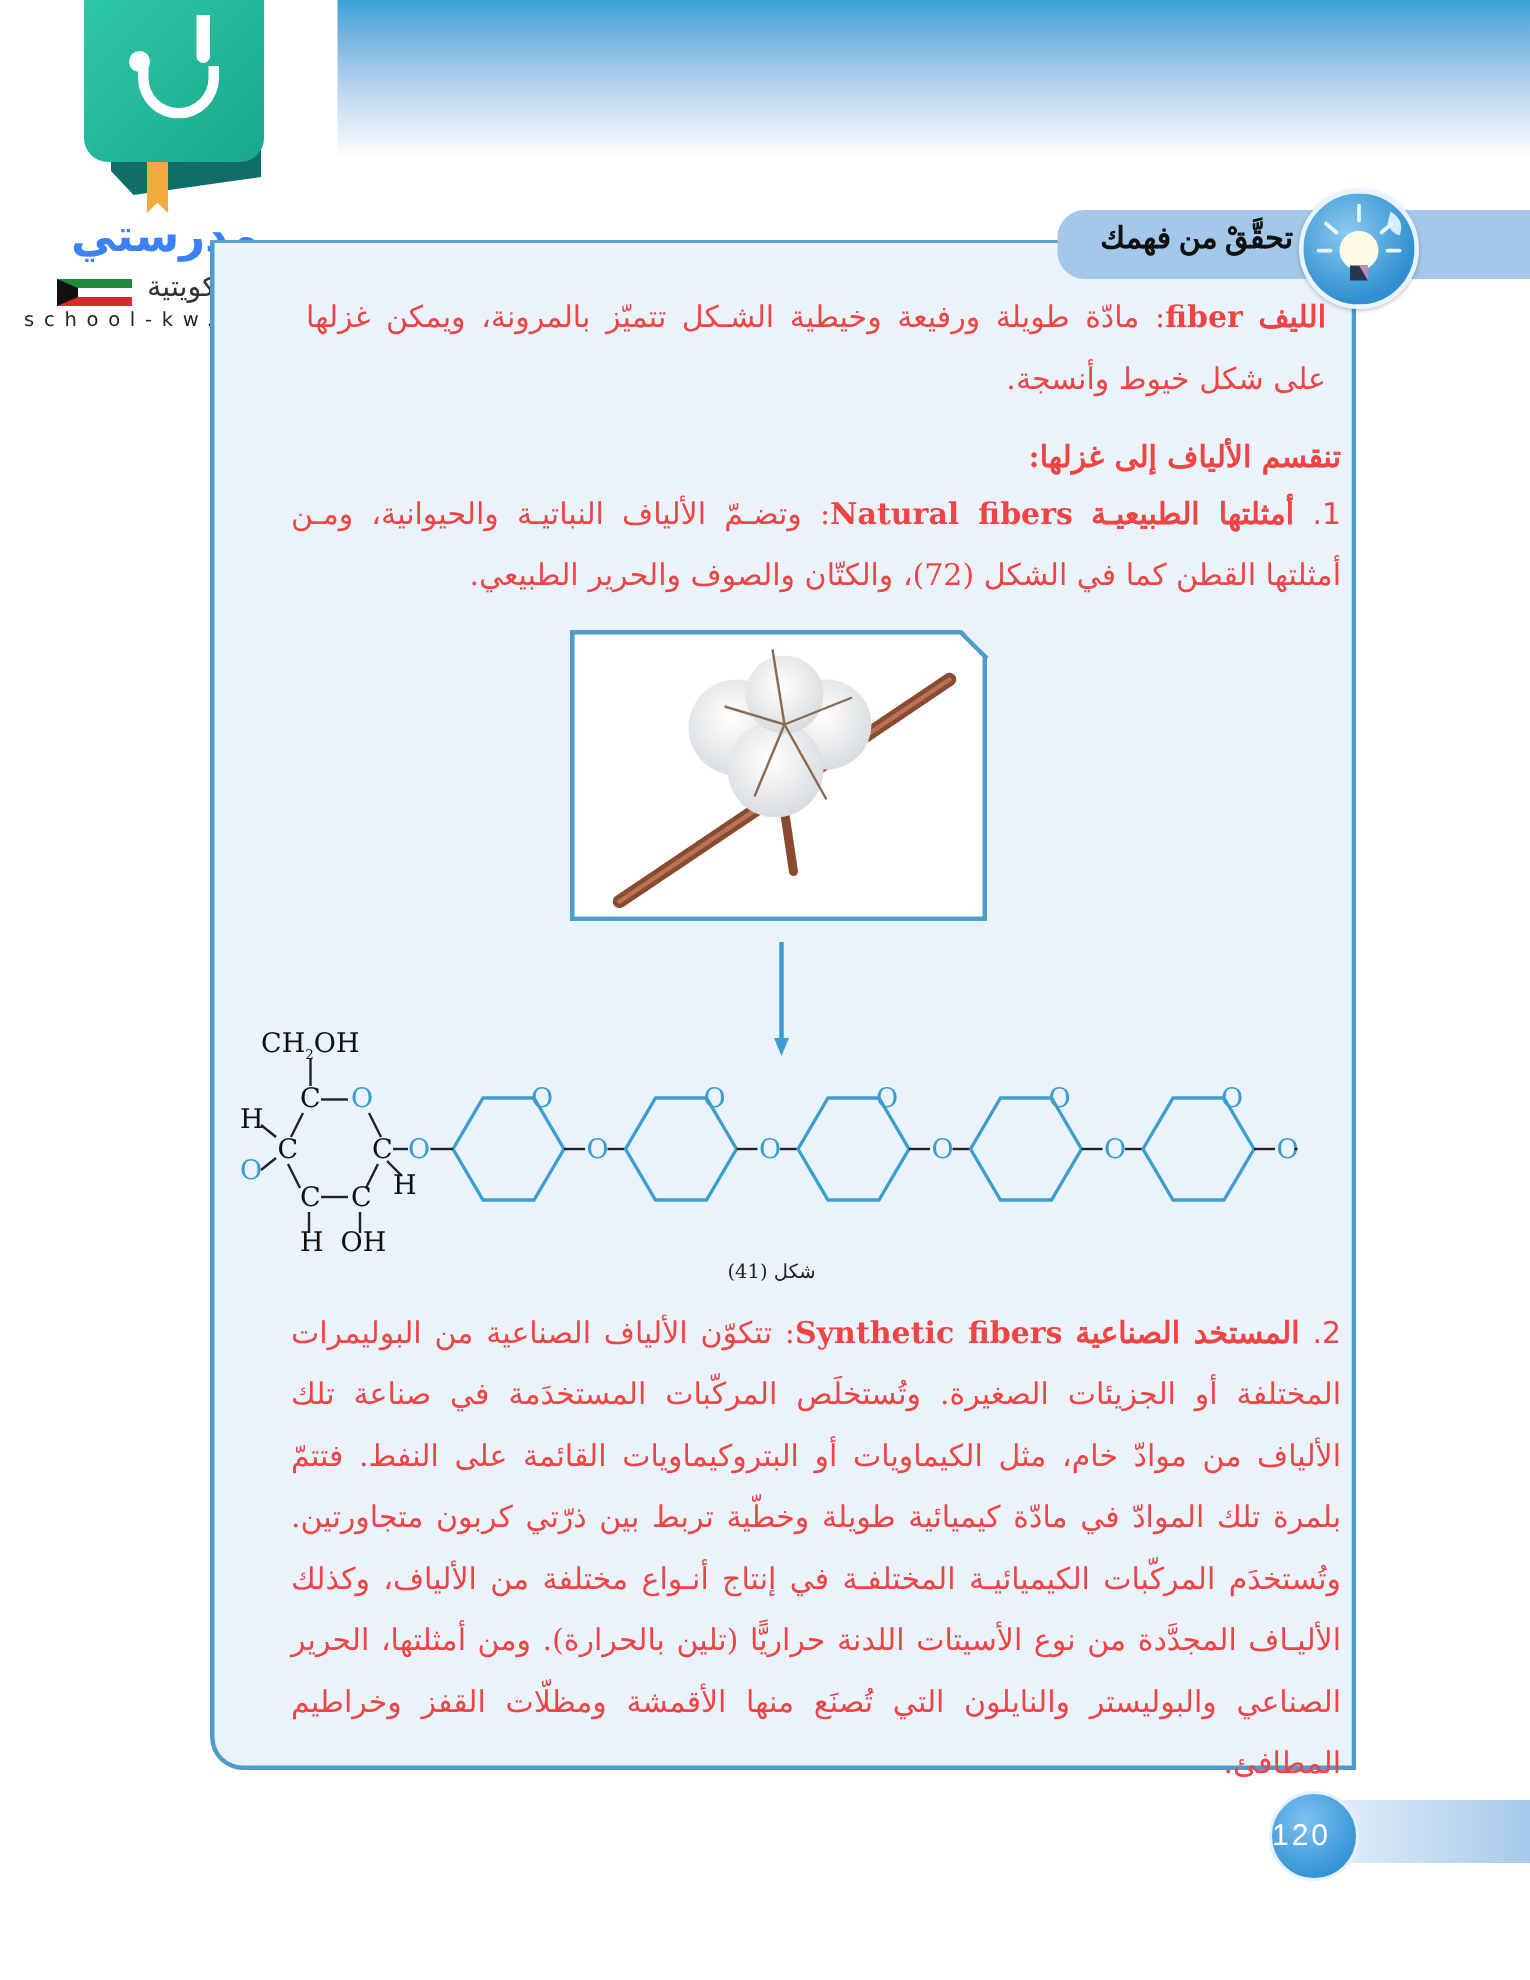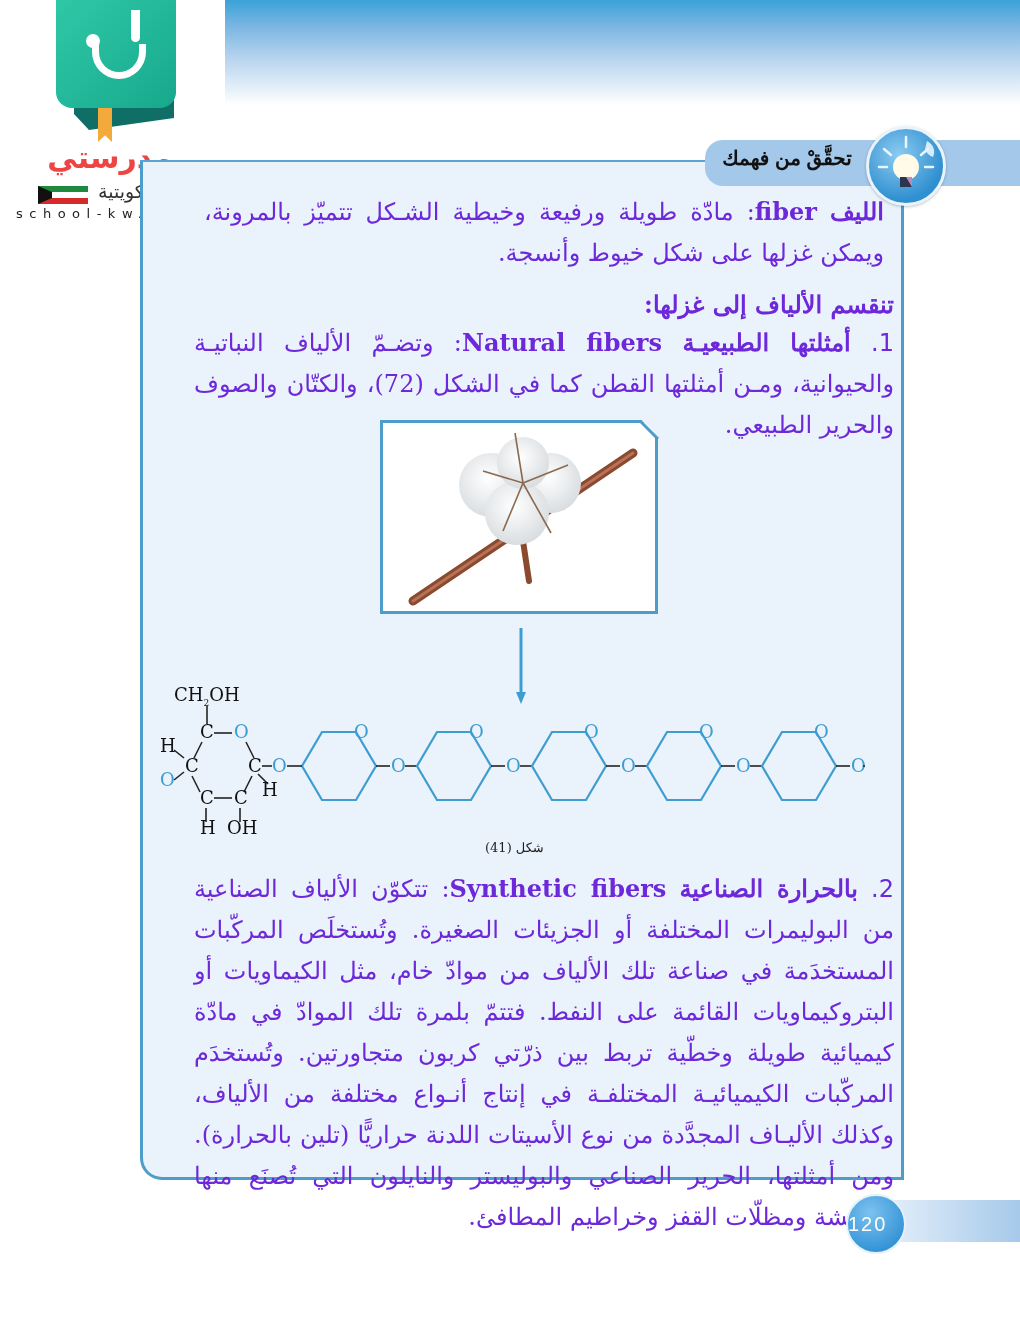--- a/index.html
+++ b/index.html
@@ -15,48 +15,48 @@
                background:linear-gradient(135deg,#2ec8a6,#18a88d); }
   .logo-tail { position:absolute; left:74px; top:90px; width:100px; height:40px; background:#0f6e66;
                clip-path:polygon(0 0,100% 0,100% 70%,15% 100%,0 60%); }
   .logo-ribbon { position:absolute; left:98px; top:108px; width:14px; height:34px; background:#f4a93b;
                  clip-path:polygon(0 0,100% 0,100% 100%,50% 80%,0 100%); }
   .logo-eye { position:absolute; left:86px; top:34px; width:14px; height:14px; border-radius:50%; background:#fff; }
   .logo-bar { position:absolute; left:131px; top:10px; width:9px; height:32px; background:#fff; border-radius:0 0 5px 5px; }
   .logo-smile { position:absolute; left:92px; top:44px; width:40px; height:28px; border:7px solid #fff;
                 border-top:none; border-radius:0 0 30px 30px; }
   .logo-name { position:absolute; left:40px; top:138px; width:140px; text-align:center; direction:rtl;
-               font-family:"DejaVu Sans", sans-serif; font-weight:bold; font-size:30px; color:#ef4444; line-height:40px; }
+               font-family:"DejaVu Sans", sans-serif; font-weight:bold; font-size:30px; color:#3b82f6; line-height:40px; }
   .logo-sub { position:absolute; left:98px; top:180px; direction:rtl; font-family:"DejaVu Sans", sans-serif;
               font-size:19px; color:#333; }
   .flag { position:absolute; left:38px; top:186px; width:50px; height:18px; }
   .flag .g { position:absolute; left:0; top:0; width:100%; height:6px; background:#1f8a3e; }
   .flag .w { position:absolute; left:0; top:6px; width:100%; height:6px; background:#fff; }
   .flag .r { position:absolute; left:0; top:12px; width:100%; height:6px; background:#d52b2b; }
   .flag .k { position:absolute; left:0; top:0; width:14px; height:18px; background:#111;
              clip-path:polygon(0 0,100% 33%,100% 67%,0 100%); }
   .logo-url { position:absolute; left:16px; top:206px; font-family:"DejaVu Sans", sans-serif;
               font-size:13px; letter-spacing:6.5px; color:#222; }
   .hdr-band { position:absolute; left:860px; top:140px; width:160px; height:46px; background:#a4c8ea; }
   .hdr-pill { position:absolute; left:705px; top:140px; width:200px; height:46px; border-radius:18px 0 0 18px;
               background:#a4c8ea; }
-  .hdr-title { position:absolute; left:712px; top:146px; width:150px; direction:rtl; text-align:center;
-               font-family:Liberation Sans, sans-serif; font-weight:bold; font-size:20px; color:#111; }
+  .hdr-title { position:absolute; left:712px; top:146px; width:150px; direction:rtl; text-align:right;
+               font-family:Liberation Serif, serif; font-weight:bold; font-size:20px; color:#111; }
   .bulb { position:absolute; left:866px; top:126px; width:74px; height:74px; border-radius:50%;
           background:radial-gradient(circle at 40% 35%,#8ccbf0,#2f8fd0 70%); border:3px solid #e8f3fb;
           box-shadow:0 1px 3px rgba(0,0,0,0.25); }
   .bulb svg { position:absolute; left:0; top:0; }
 
   
   .box { position:absolute; left:140px; top:160px; width:764px; height:1020px; background:#eaf3fc;
          border-left:3px solid #4d9cc9; border-bottom:3px solid #4d9cc9; border-right:3px solid #4d9cc9;
          border-radius:0 0 0 22px; box-sizing:border-box; }
   .box-cover { position:absolute; left:140px; top:160px; width:760px; height:2px; background:#5aa4d4; }
 
-  .p { position:absolute; direction:rtl; text-align:justify; font-size:24px; line-height:41px; color:#6d28d9;
+  .p { position:absolute; direction:rtl; text-align:justify; font-size:20px; line-height:41px; color:#ef4444;
        right:126px; width:700px; }
   .p b { font-weight:bold; }
   .p-def { top:191px; width:680px; right:136px; }
   .p-intro { top:284px; font-weight:bold; }
   .p-nat { top:322px; }
   .p-syn { top:868px; }
   .num { font-family:"DejaVu Sans", sans-serif; }
 
   
   .photo { position:absolute; left:380px; top:420px; width:278px; height:194px; background:#fff;
@@ -224,18 +224,18 @@
       <text x="701" y="92" font-size="18" fill="#3d9cd0" font-family="DejaVu Serif, serif">O</text>
       <line x1="715" y1="86" x2="713" y2="86" stroke="#222" stroke-width="1.6"></line>
       <line x1="137" y1="86" x2="152" y2="86" stroke="#222" stroke-width="1.6"></line>
     </g>
 </svg>
 
 <div class="caption">شكل (41)</div>
 
 <div class="p p-syn">
   <span class="num">2.</span>
-  <b>بالحرارة الصناعية</b>
+  <b>المستخد الصناعية</b>
   <b>Synthetic fibers</b><span>: تتكوّن الألياف الصناعية من البوليمرات المختلفة أو الجزيئات الصغيرة. وتُستخلَص المركّبات المستخدَمة في صناعة تلك الألياف من موادّ خام، مثل الكيماويات أو البتروكيماويات القائمة على النفط. فتتمّ بلمرة تلك الموادّ في مادّة كيميائية طويلة وخطّية تربط بين ذرّتي كربون متجاورتين. وتُستخدَم المركّبات الكيميائيـة المختلفـة في إنتاج أنـواع مختلفة من الألياف، وكذلك الأليـاف المجدَّدة من نوع الأسيتات اللدنة حراريًّا (تلين بالحرارة). ومن أمثلتها، الحرير الصناعي والبوليستر والنايلون التي تُصنَع منها الأقمشة ومظلّات القفز وخراطيم المطافئ.</span>
 </div>
 
 <div class="pg-band"></div>
 <div class="pg-circle">120</div>
 
 </body></html>

